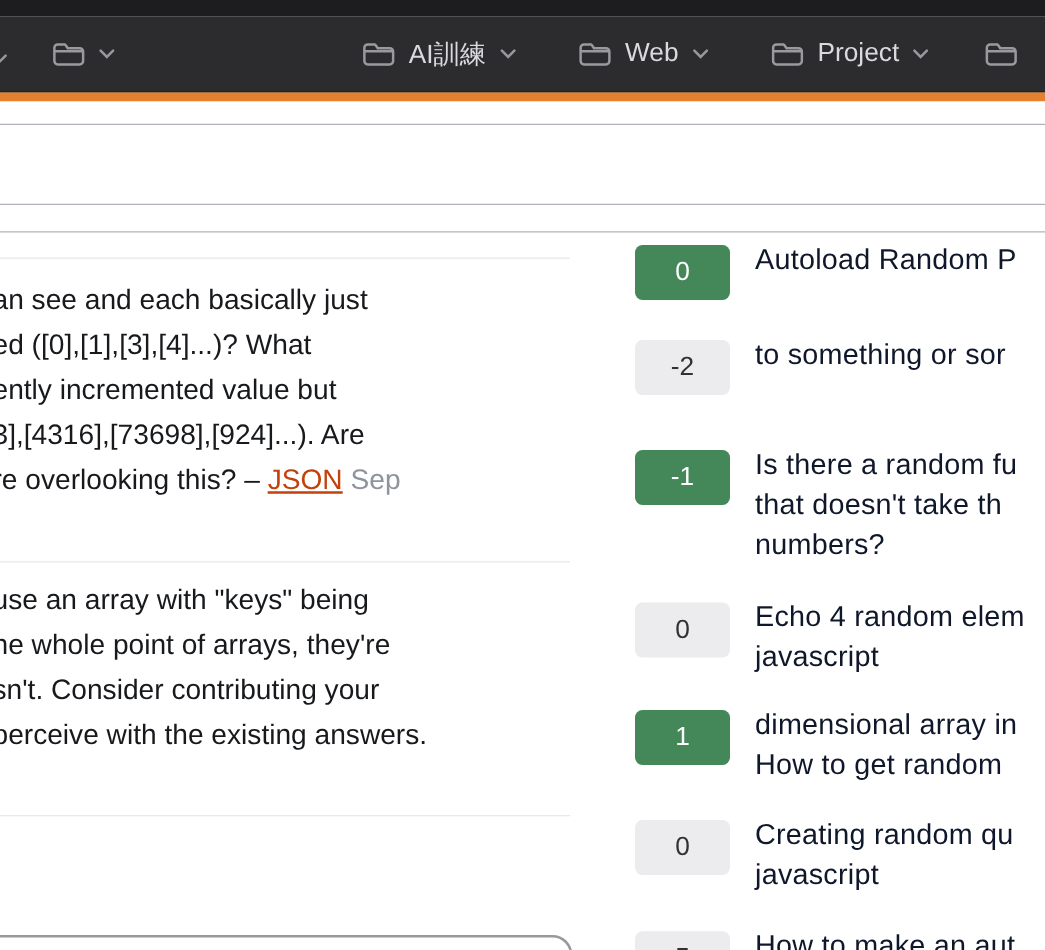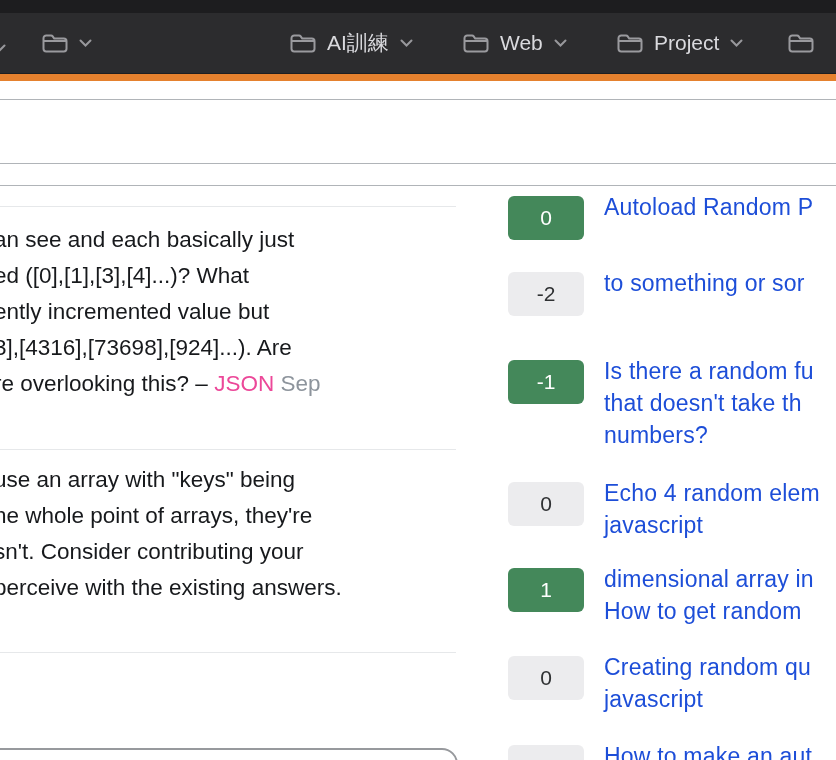--- a/index.html
+++ b/index.html
@@ -15,37 +15,37 @@
   .bm-label{font-size:21px;color:#dadade;white-space:nowrap;}
   .bm-chevron-left{position:absolute;left:-7px;top:26px;}
   .orange-bar{position:absolute;top:74px;left:0;width:836px;height:7px;background:#e5812e;}
   
   .hline{position:absolute;left:0;width:836px;height:1px;background:#b0b4b8;}
   .hline.h1{top:99px;} .hline.h2{top:163px;} .hline.h3{top:185px;}
   
   .left-divider{position:absolute;left:0;width:456px;height:1px;background:#e6e8ea;}
   .comment{position:absolute;left:-6px;width:480px;}
   .comment-line{font-size:22.5px;line-height:36px;height:36px;white-space:nowrap;color:#17191c;}
-  .seg-a{color:#ec4899;cursor:pointer;}
+  .seg-a{color:#c2410c;cursor:pointer;text-decoration:underline;}
   .seg-m{color:#8d949c;}
   .comment-input-box{
     position:absolute;top:748px;left:-40px;width:498px;height:110px;
     border:2px solid #97999d;border-radius:16px;background:#fff;box-sizing:border-box;
   }
   
   .rel-row{position:absolute;left:508px;width:400px;}
   .vote-badge{
     position:absolute;left:0;top:5px;width:76px;height:44px;border-radius:6px;
     display:flex;align-items:center;justify-content:center;
     font-size:21px;
   }
   .vote-badge.answered{background:#44885a;color:#ffffff;}
   .vote-badge.normal{background:#ececee;color:#2f3133;}
   .rel-link{position:absolute;left:96px;top:0;cursor:pointer;}
-  .rel-line{font-size:23px;line-height:32px;height:32px;white-space:nowrap;color:#1d4ed8;letter-spacing:0.2px;}
+  .rel-line{font-size:23px;line-height:32px;height:32px;white-space:nowrap;color:#0f172a;letter-spacing:0.2px;}
 </style>
 </head>
 <body>
 
 <div class="tabstrip"></div>
 <div class="bookmarks-bar">
   <span class="bm-chevron-left">
     <svg width="13" height="9" viewBox="0 0 13 9">
         <path d="M1.5 1.5 L6.5 6.5 L11.5 1.5" stroke="#98989c" stroke-width="2" fill="none" stroke-linecap="round"></path>
       </svg>

